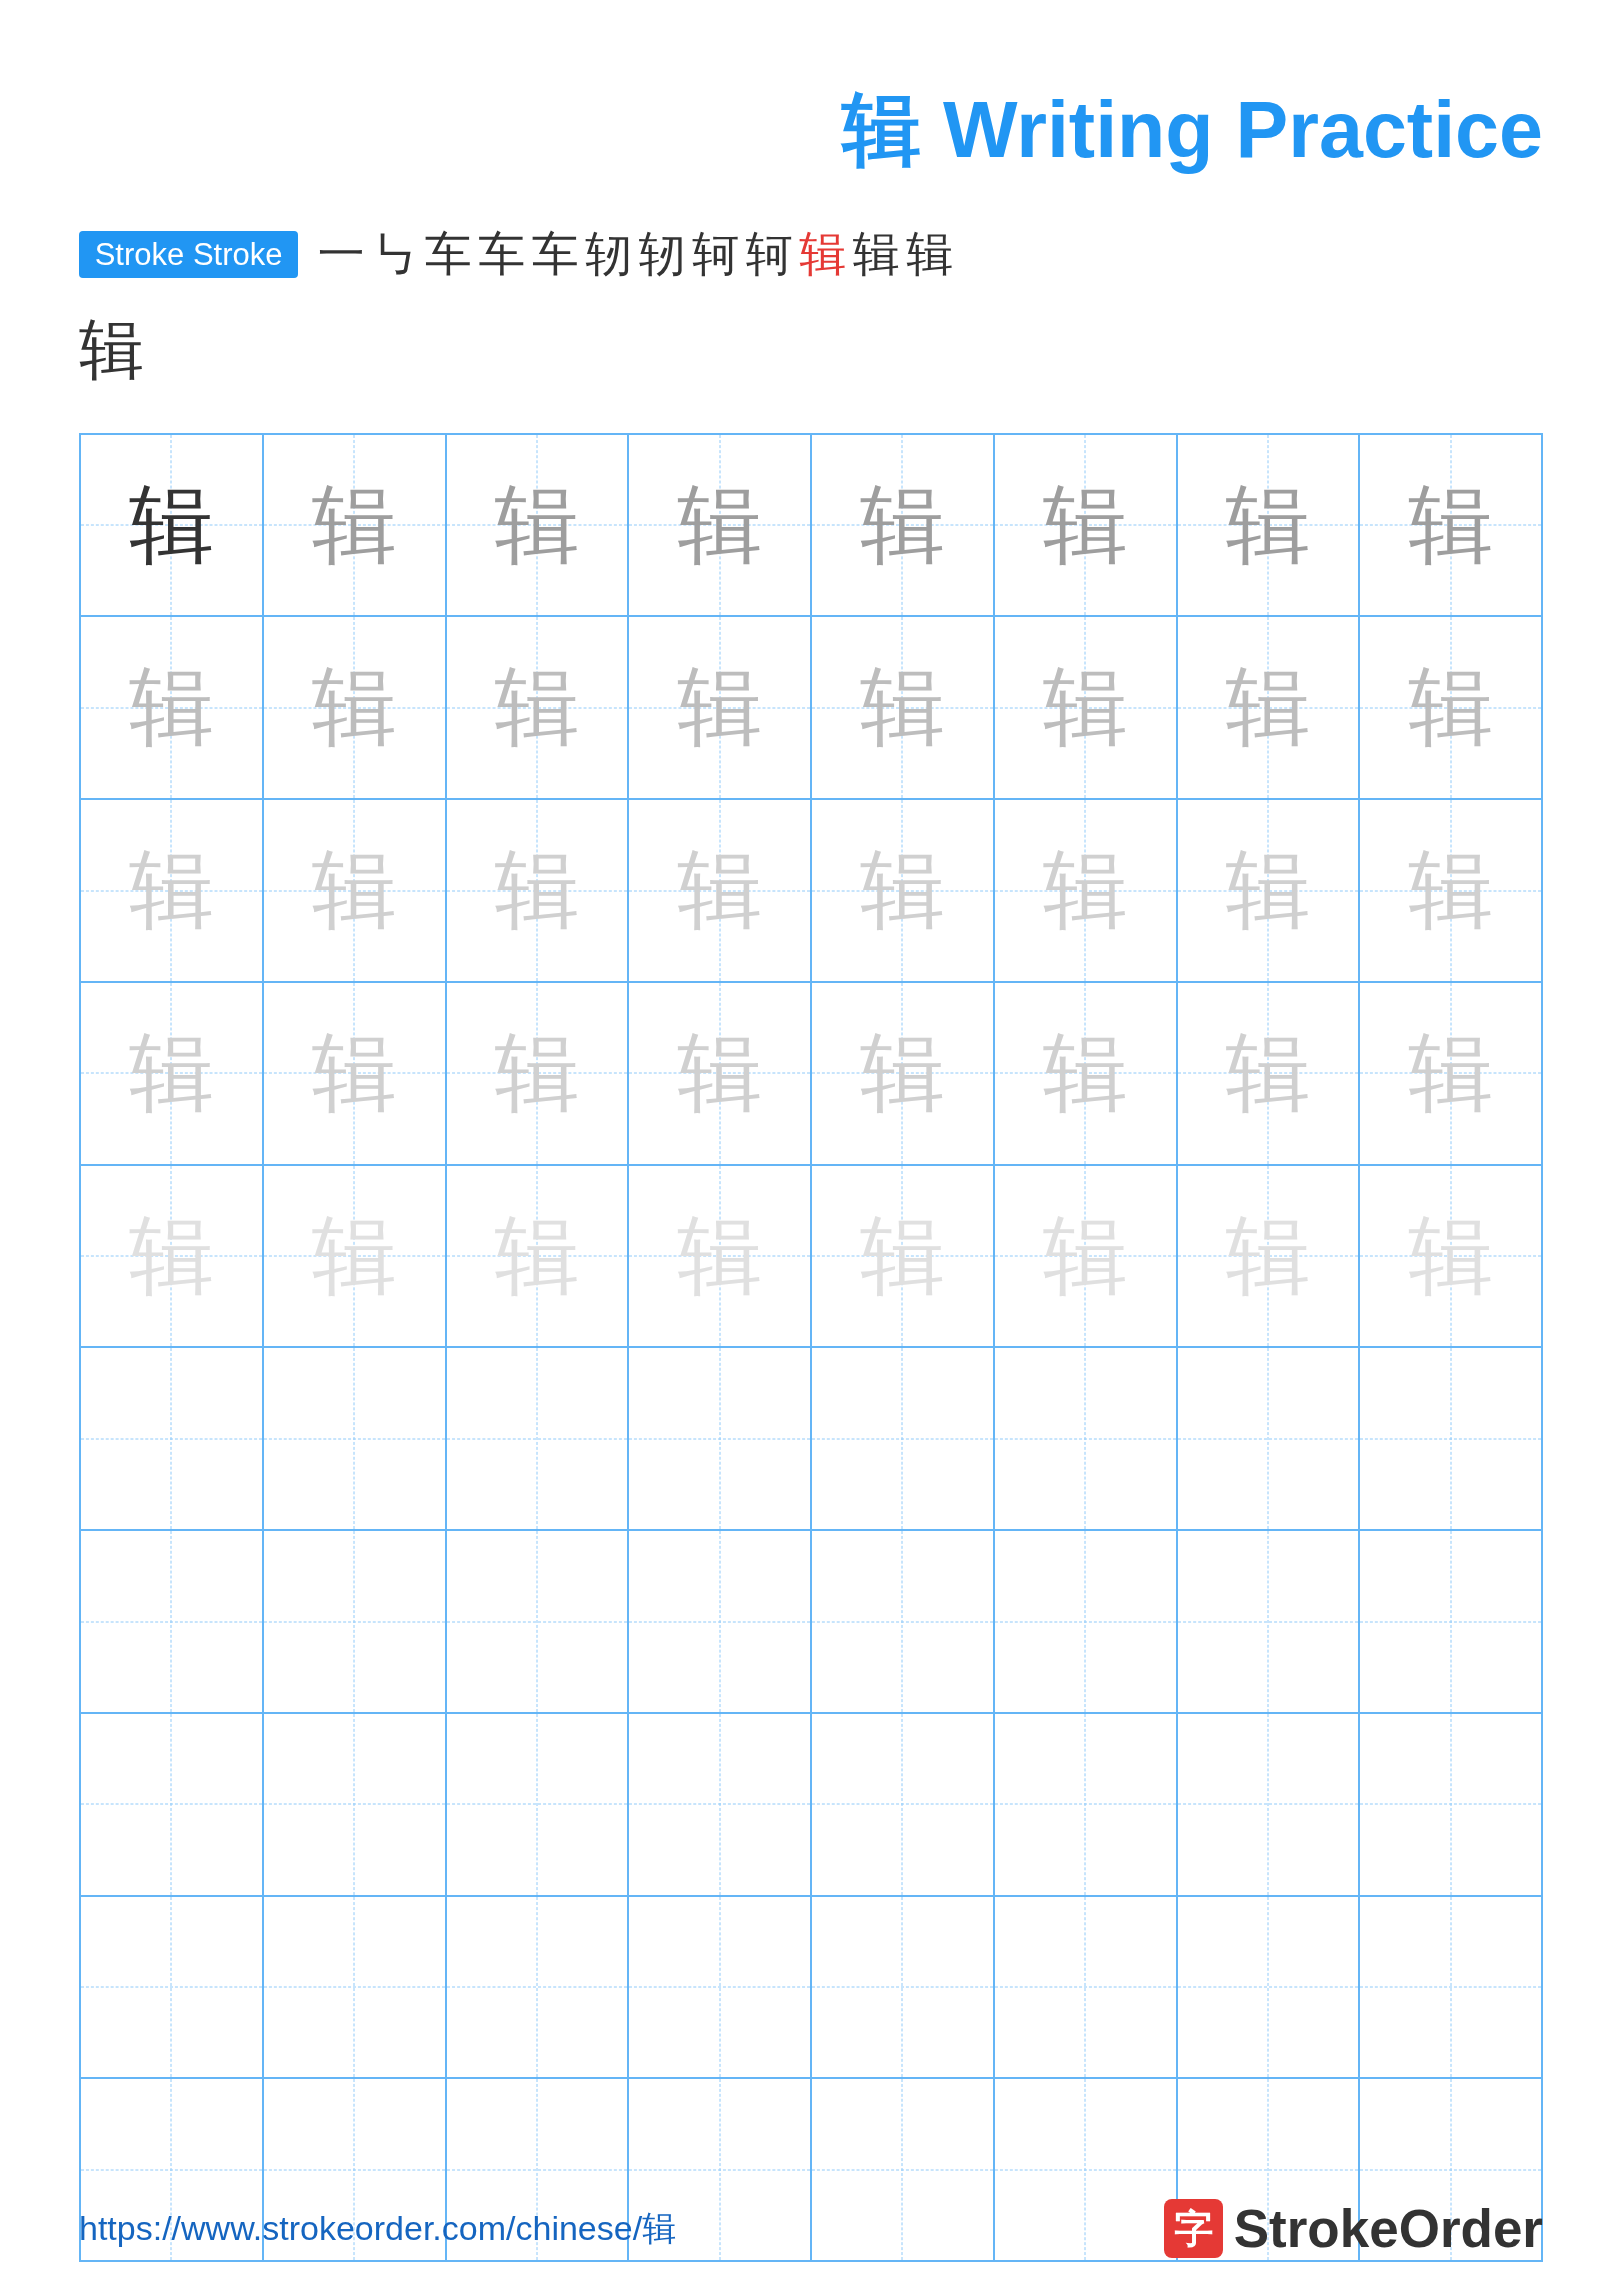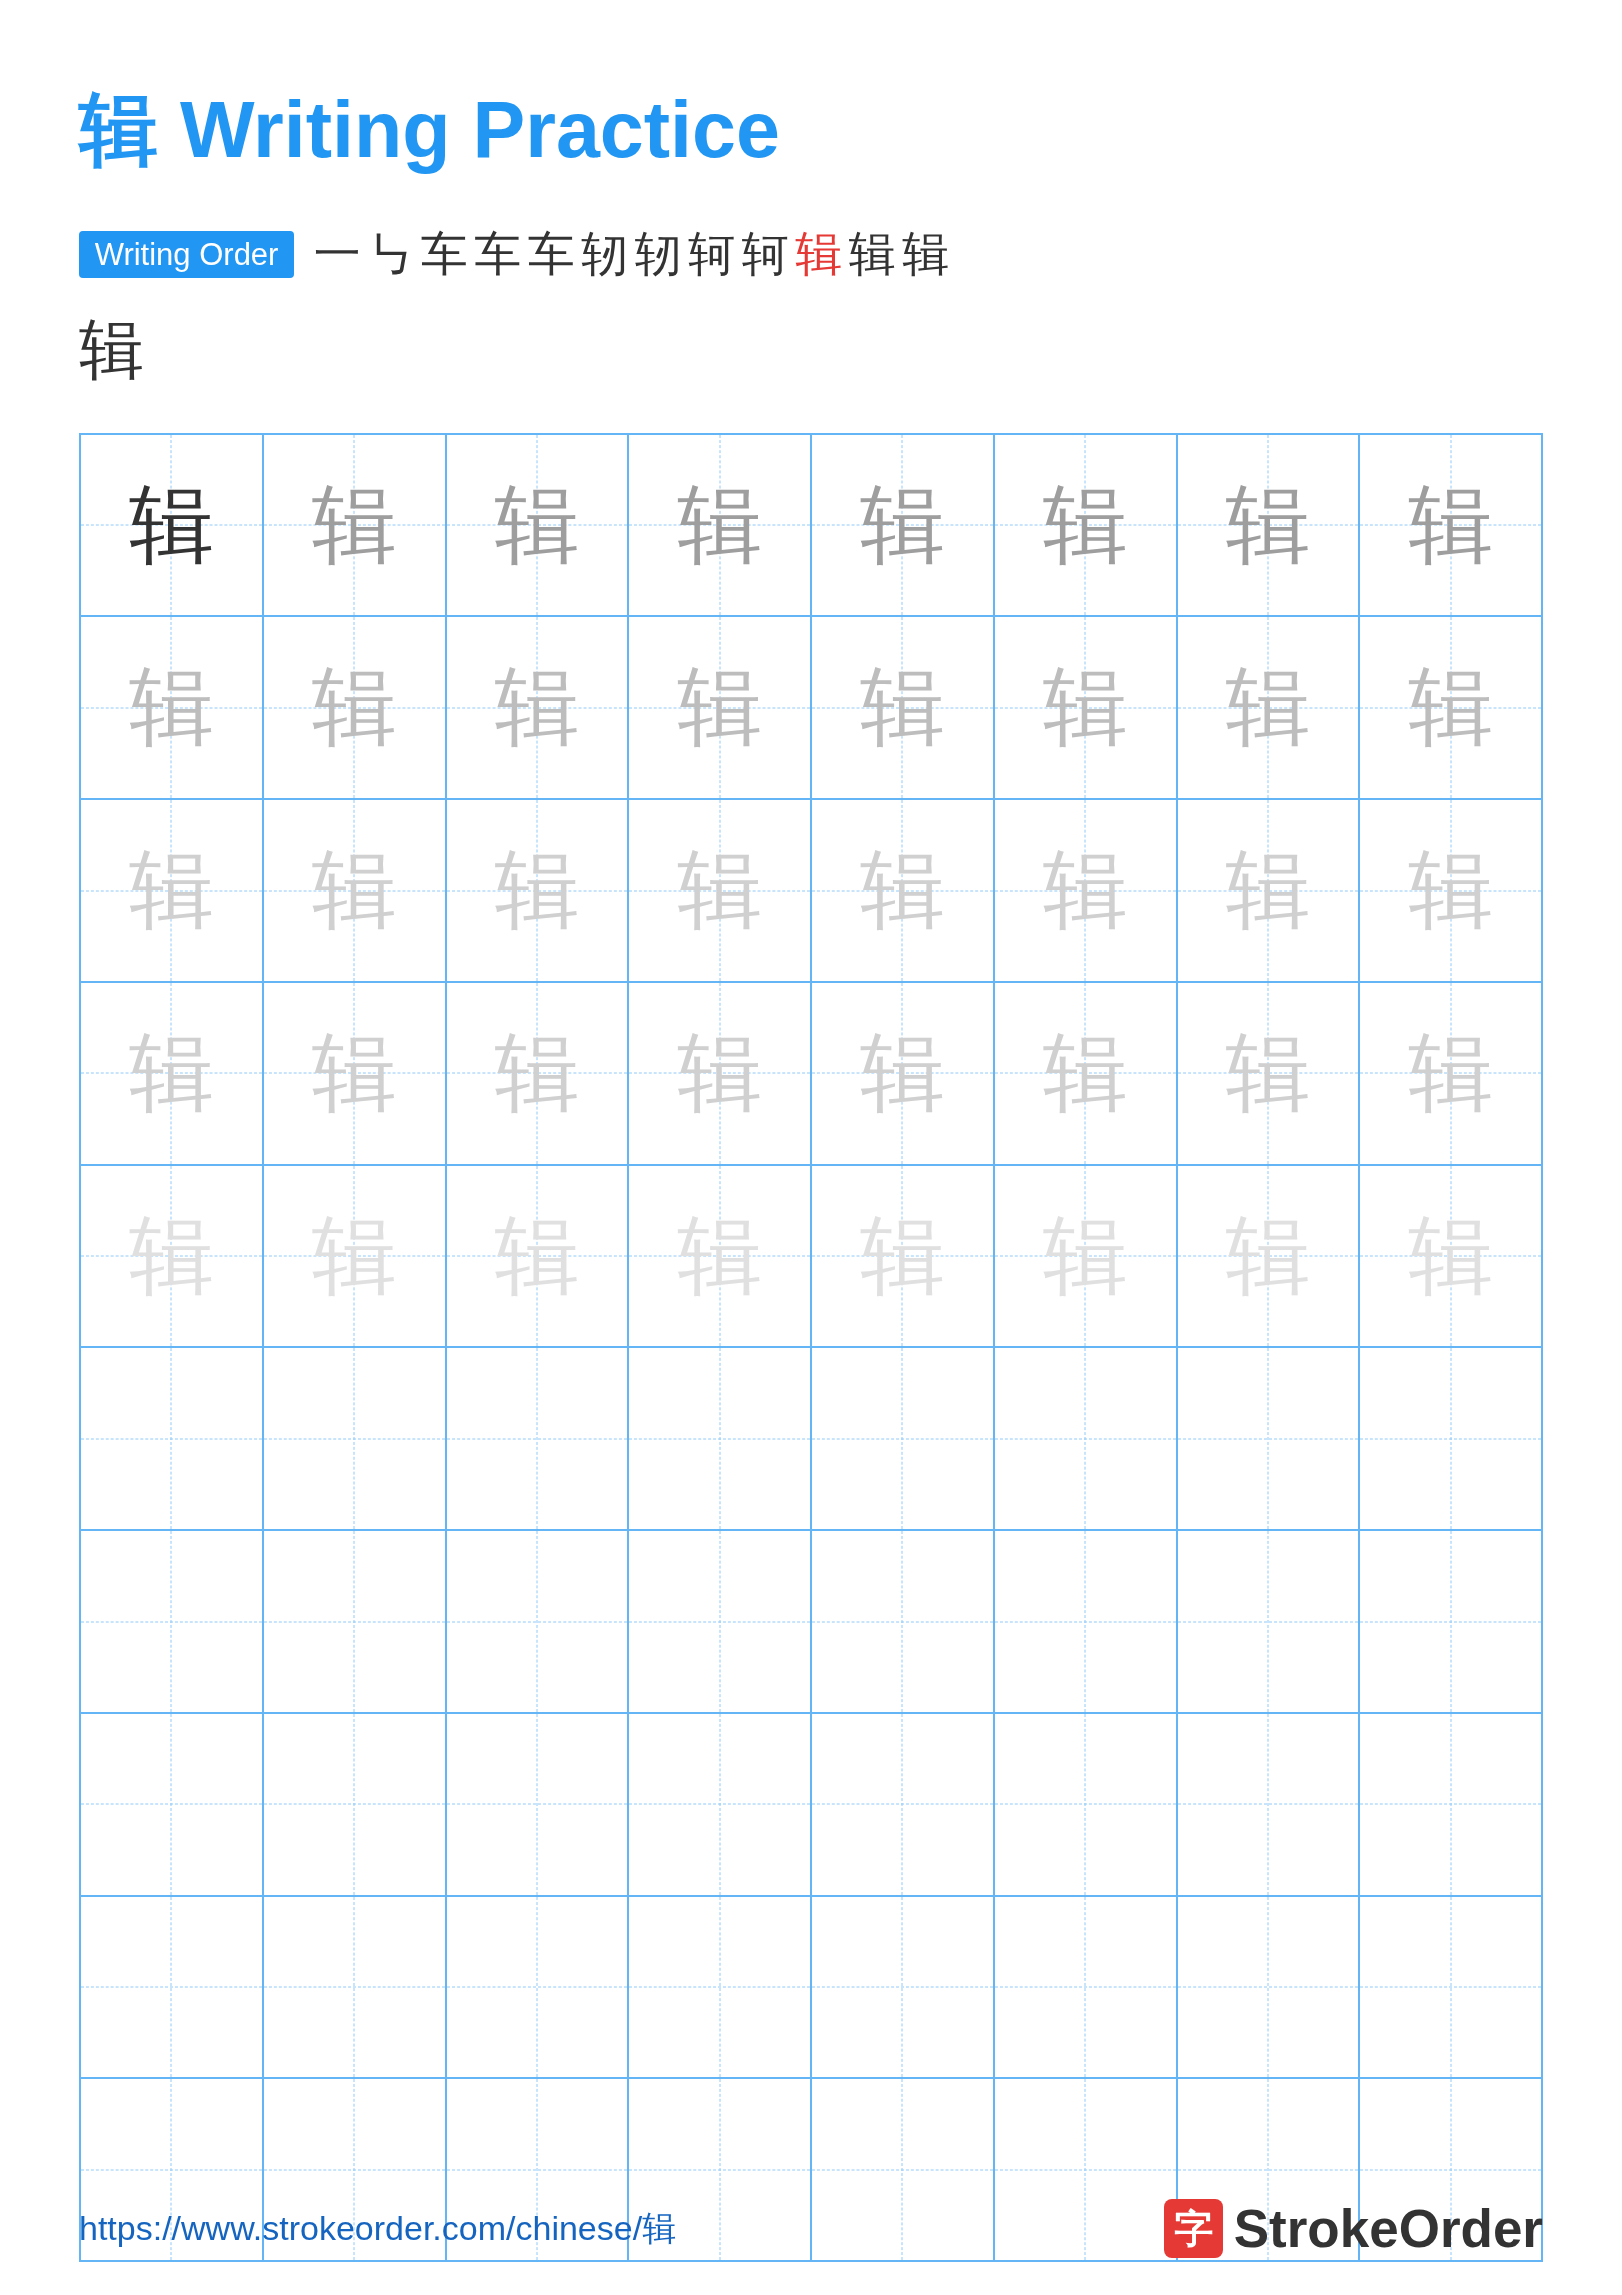--- a/index.html
+++ b/index.html
@@ -12,21 +12,21 @@
       position: relative;
       overflow: hidden;
     }
 
     .page {
       width: 1622px;
       height: 2295px;
       padding: 52px 79px;
       display: flex;
       flex-direction: column;
-      align-items: flex-start;
+      align-items: flex-end;
     }
 
     .title {
       font-size: 79px;
       font-weight: bold;
       color: #2196F3;
       margin-top: 26px;
       margin-bottom: 39px;
       text-align: center;
       font-family: Arial, sans-serif;
@@ -201,21 +201,21 @@
 </head>
 <body>
 
 <div class="page">
 
   <h1 class="title">
     <span>辑 Writing Practice</span>
   </h1>
 
   <div class="stroke-order-row">
-    <span class="stroke-order-badge">Writing Order</span>
+    <span class="stroke-order-badge">Stroke Stroke</span>
     <div class="stroke-sequence">
       <span class="stroke-char">一</span>
       <span class="stroke-char">㇉</span>
       <span class="stroke-char">车</span>
       <span class="stroke-char">车</span>
       <span class="stroke-char">车</span>
       <span class="stroke-char">轫</span>
       <span class="stroke-char">轫</span>
       <span class="stroke-char">轲</span>
       <span class="stroke-char">轲</span>

